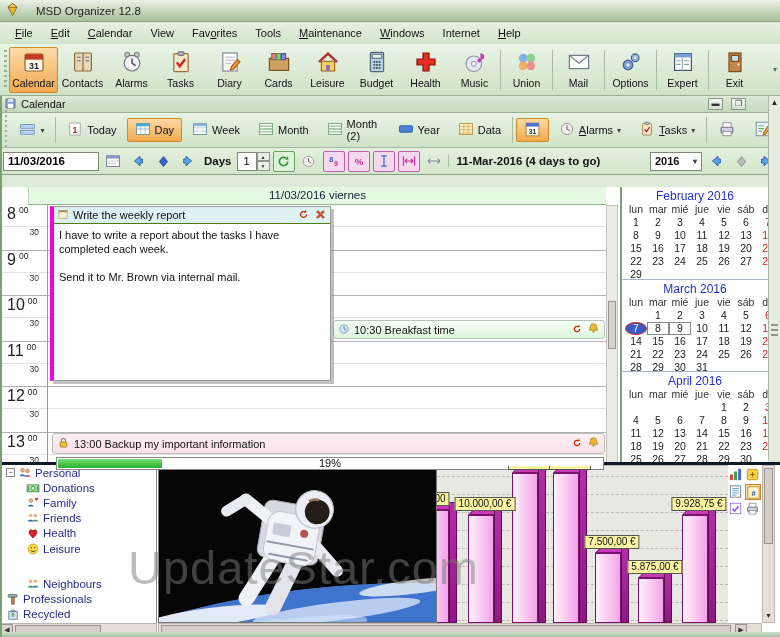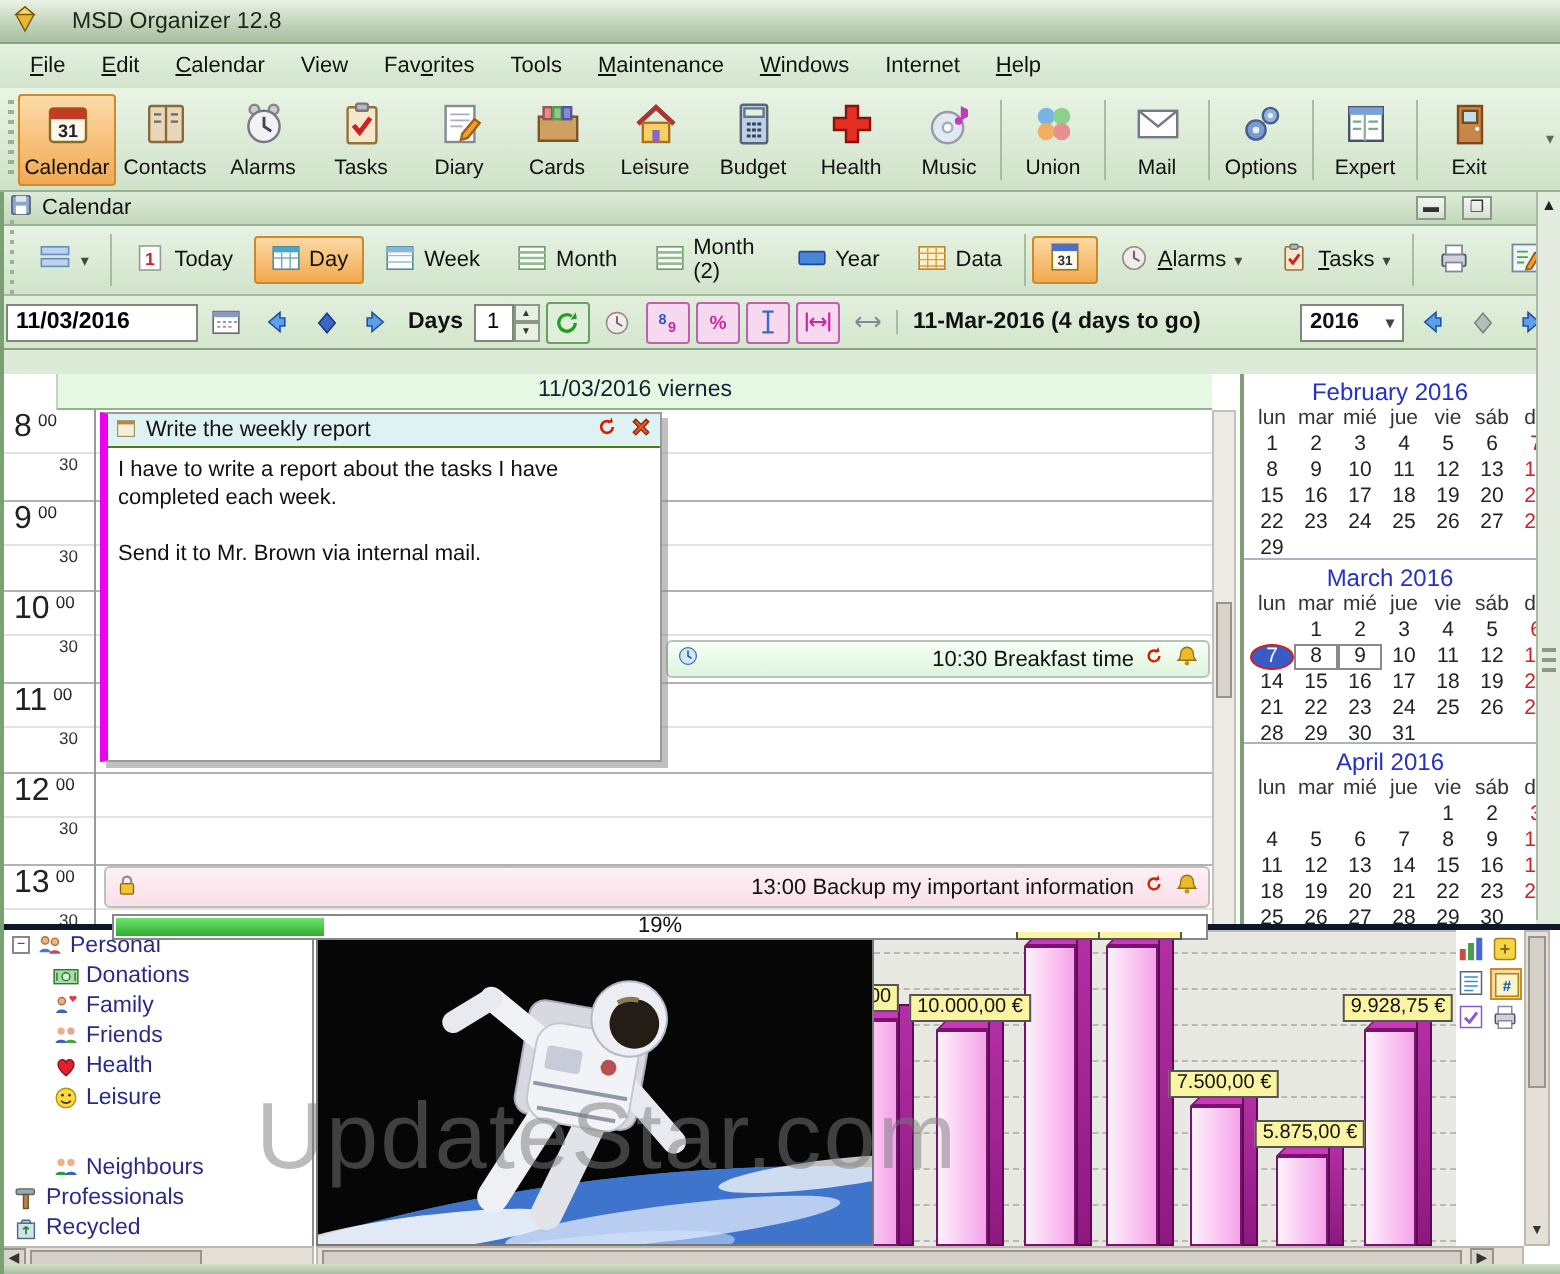--- a/index.html
+++ b/index.html
@@ -81,21 +81,21 @@
   .mincal { position:absolute; left:620px; top:0; width:148px; height:285px; background:#fff;
     border-left:2px solid #7e9e78; overflow:hidden; }
   
   .card { position:absolute; left:50px; top:19px; width:281px; height:175px; background:#fff;
     border:1px solid #9a9a9a; border-left:4px solid #ee00ee; box-shadow:3px 3px 0 rgba(140,140,140,.55); z-index:5; }
   .card .chdr { height:17px; background:#def1f3; border-bottom:1px solid #4d7c0f; display:flex;
     align-items:center; gap:4px; padding:0 3px; }
   .card .ctitle { flex:1; font-size:11px; }
   .card .cbody { padding:4px 5px; line-height:14px; font-size:11px; }
   .evt { position:absolute; display:flex; align-items:center; gap:4px; padding:0 4px;
-    border:1px solid #b8c2b8; border-radius:3px; z-index:4; font-size:11px;text-align:right; }
+    border:1px solid #b8c2b8; border-radius:3px; z-index:4; font-size:11px; }
   .evt .t { flex:1; }
   .evt-green { background:linear-gradient(#f6fff6,#ddf5dc); }
   .evt-pink  { background:linear-gradient(#fdf0f5,#f9dfe9); }
   .pbar { position:absolute; border:1px solid #888; background:#fff; z-index:4; }
   .pfill { position:absolute; left:1px; top:1px; bottom:1px; background:linear-gradient(#71e071,#2fae2f); }
   .ptxt { position:relative; text-align:center; font-size:11px; line-height:11px; z-index:2; }
   
   .mcal { padding-top:2px; height:92px; }
   .mcal + .mcal { border-top:1px solid #a8b4c4; }
   .mcal .mtitle { text-align:center; color:#2431c4; font-weight:normal; font-size:12px; height:14px; }

